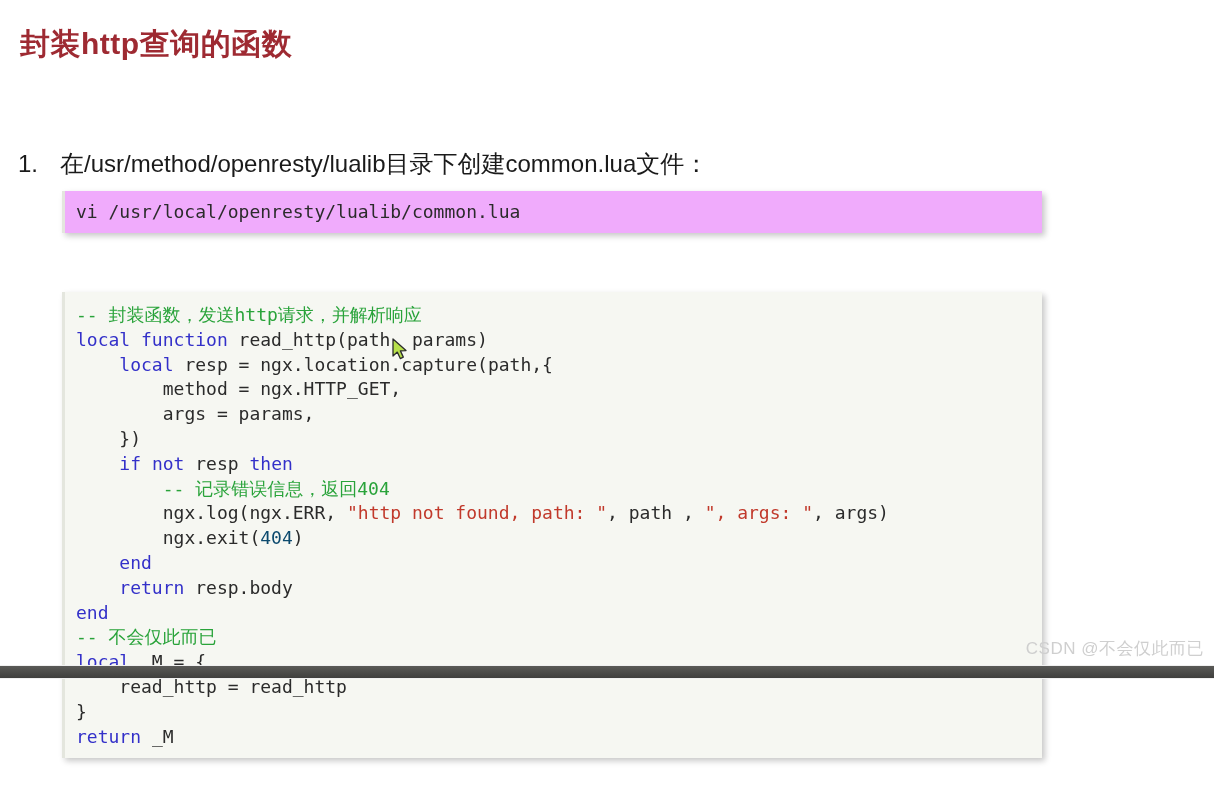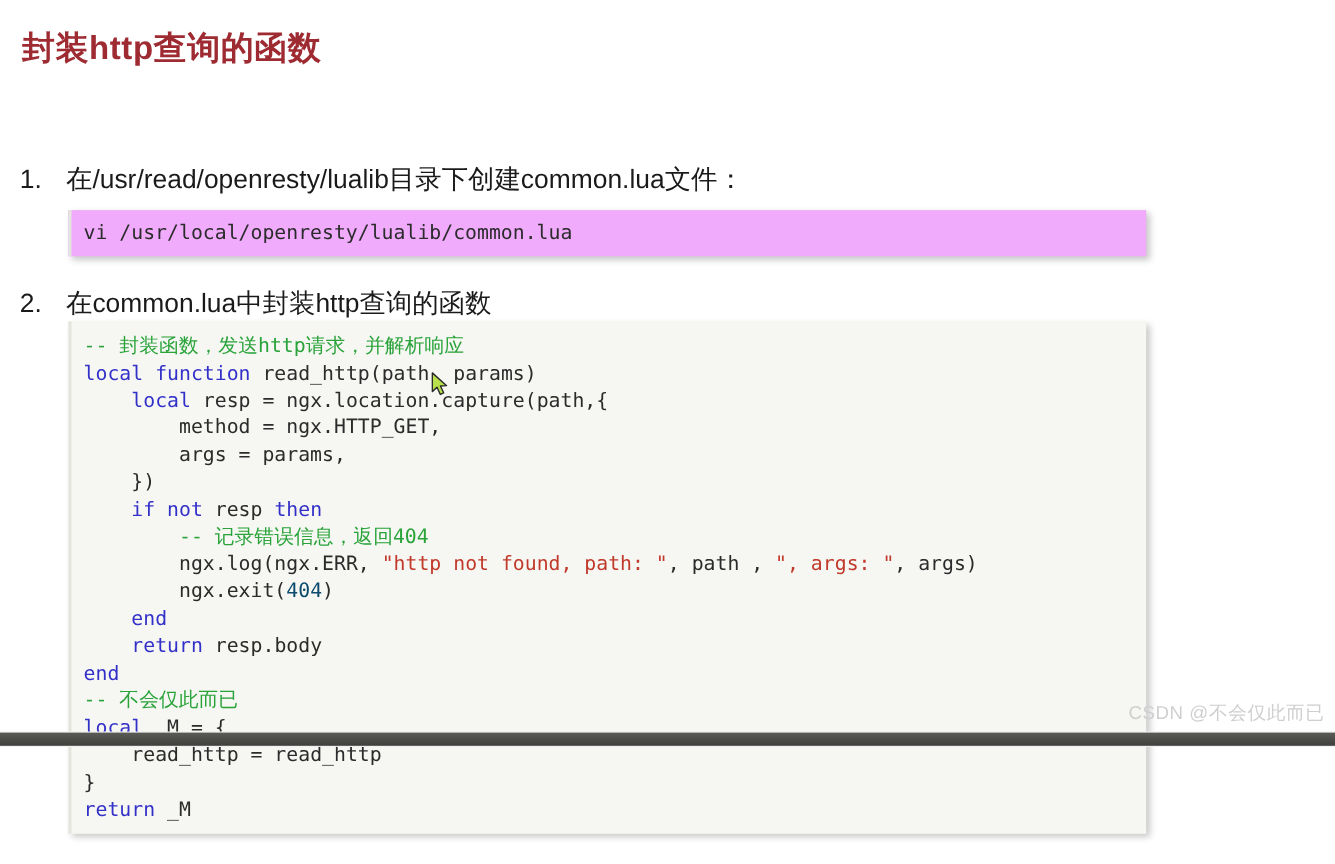--- a/index.html
+++ b/index.html
@@ -160,31 +160,28 @@
 </style>
 </head>
 <body>
 
 <div class="page">
 
   <h1 class="doc-title">封装http查询的函数</h1>
 
 
   <div class="step step-1">
-    <span class="num">1.</span><span>在/usr/read/openresty/lualib目录下创建common.lua文件：</span>
+    <span class="num">1.</span><span>在/usr/method/openresty/lualib目录下创建common.lua文件：</span>
   </div>
 
   <div class="code-block code-shell">
     <span class="gutter"></span>
     <span>vi /usr/local/openresty/lualib/common.lua</span>
   </div>
 
-  <div class="step step-2">
-    <span class="num">2.</span><span>在common.lua中封装http查询的函数</span>
-  </div>
 
   <div class="code-block code-lua">
     <span class="gutter"></span>
     <pre id="lua-code"><span class="tok-comment">-- 封装函数，发送http请求，并解析响应</span>
 <span class="tok-kw">local</span> <span class="tok-kw">function</span> <span class="tok-plain">read_http</span>(<span class="tok-plain">path</span>, <span class="tok-plain">params</span>)
     <span class="tok-kw">local</span> <span class="tok-plain">resp</span> = <span class="tok-plain">ngx</span>.<span class="tok-plain">location</span>.<span class="tok-plain">capture</span>(<span class="tok-plain">path</span>,{
         <span class="tok-plain">method</span> = <span class="tok-plain">ngx</span>.<span class="tok-plain">HTTP_GET</span>,
         <span class="tok-plain">args</span> = <span class="tok-plain">params</span>,
     })
     <span class="tok-kw">if</span> <span class="tok-kw">not</span> <span class="tok-plain">resp</span> <span class="tok-kw">then</span>

